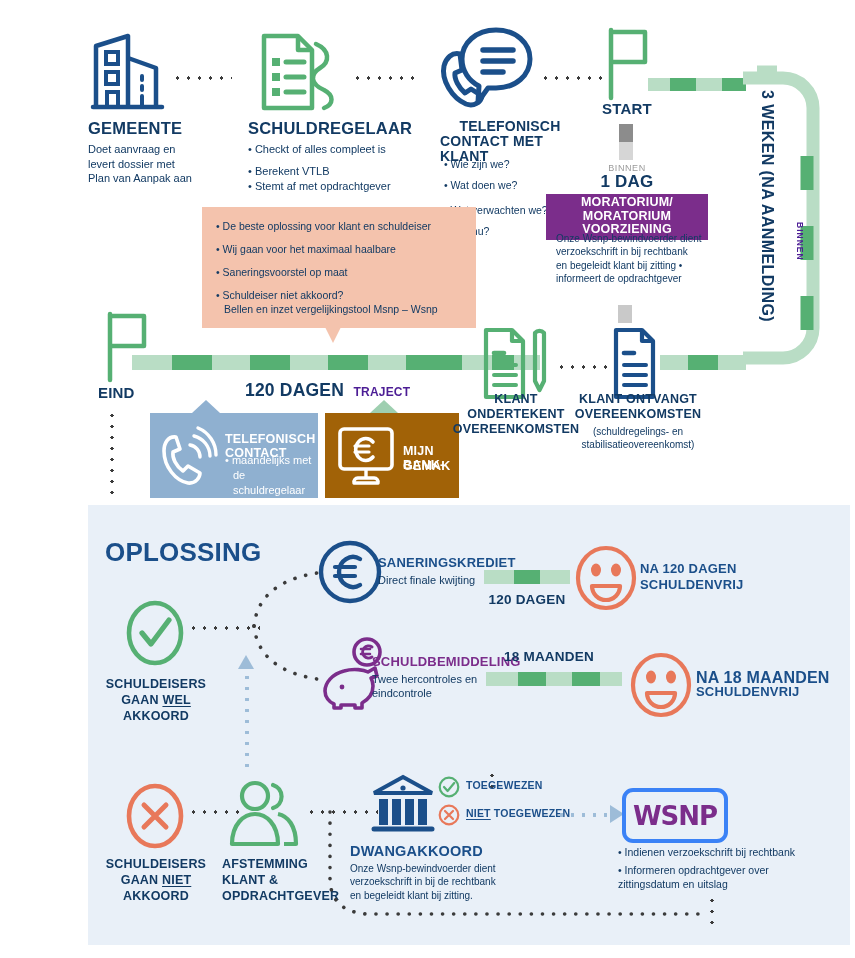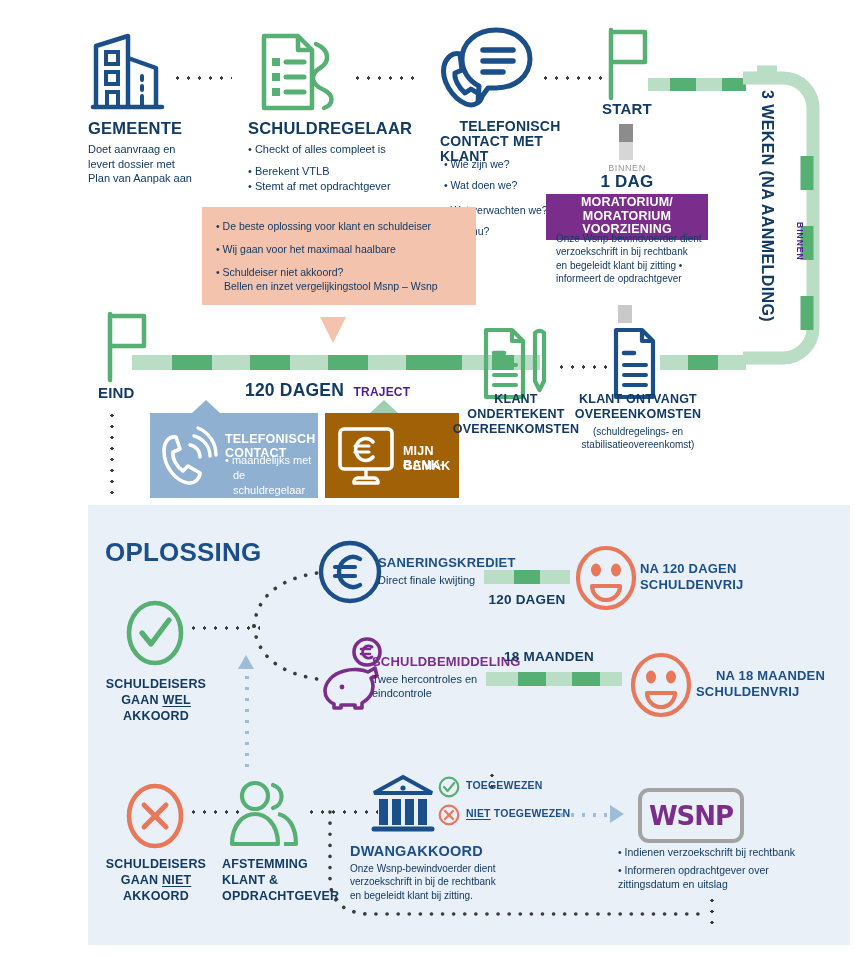--- a/index.html
+++ b/index.html
@@ -127,20 +127,21 @@
     <path d="M66 90 v34 M66 160 v34 M66 230 v34" stroke="#56b073" stroke-width="13"></path>
     <path d="M16 6 h20" stroke="#b9ddc5" stroke-width="13"></path>
   </svg>
 </div>
 <div class="abs vert hd" style="left:759px;top:90px;font-size:16px;letter-spacing:.4px;">3 WEKEN (NA AANMELDING)</div>
 <div class="abs vert green" style="left:795px;top:222px;font-size:8.5px;font-weight:bold;letter-spacing:1px;">BINNEN</div>
 
 <div class="abs" style="left:202px;top:207px;width:248px;background:#f4c3ad;padding:12px 12px 12px 14px;">
   <div class="body-txt" style="font-size:10.5px;margin-bottom:9px;"><span>• </span><span>De beste oplossing voor klant en schuldeiser</span></div>
   <div class="body-txt" style="font-size:10.5px;margin-bottom:9px;"><span>• </span><span>Wij gaan voor het maximaal haalbare</span></div>
+  <div class="body-txt" style="font-size:10.5px;margin-bottom:9px;"><span>• </span><span>Saneringsvoorstel op maat</span></div>
   <div class="body-txt" style="font-size:10.5px;"><span>• </span><span>Schuldeiser niet akkoord?</span></div>
   <div class="body-txt" style="font-size:10.5px;padding-left:8px;">Bellen en inzet vergelijkingstool Msnp – Wsnp</div>
 </div>
 <div class="abs" style="left:320px;top:317px;width:0;height:0;border-left:13px solid transparent;border-right:13px solid transparent;border-top:26px solid #f4c3ad;"></div>
 
 <div class="abs" style="left:106px;top:312px;">
   <svg width="42" height="70" viewBox="0 0 42 70">
     <path d="M4 2 V68" stroke="#56b073" stroke-width="4.5" stroke-linecap="round"></path>
     <path d="M4 4 H38 V34 H4" fill="none" stroke="#56b073" stroke-width="4.5" stroke-linejoin="round"></path>
   </svg>
@@ -307,21 +308,21 @@
     <i class="l" style="width:22px"></i>
 </div>
 <div class="abs" style="left:630px;top:652px;">
   <svg width="62" height="66" viewBox="0 0 62 66">
     <ellipse cx="31" cy="33" rx="28" ry="30" fill="none" stroke="#e8785a" stroke-width="4.2"></ellipse>
     <ellipse cx="21" cy="25" rx="5" ry="6.5" fill="#e8785a"></ellipse>
     <ellipse cx="41" cy="25" rx="5" ry="6.5" fill="#e8785a"></ellipse>
     <path d="M17 41 h28 a14 14 0 0 1 -28 0 z" fill="none" stroke="#e8785a" stroke-width="4.2" stroke-linejoin="round"></path>
   </svg>
 </div>
-<div class="abs hd navy" style="left:696px;top:669px;font-size:13px;margin-left:20px;">NA 18 MAANDEN</div>
+<div class="abs hd navy" style="left:696px;top:669px;font-size:16px;">NA 18 MAANDEN</div>
 <div class="abs hd navy" style="left:696px;top:685px;font-size:13px;">SCHULDENVRIJ</div>
 
 <div class="abs dots-v blue" style="left:245px;top:672px;height:96px;"></div>
 <div class="abs" style="left:238px;top:655px;width:0;height:0;border-left:8px solid transparent;border-right:8px solid transparent;border-bottom:14px solid #9dbcd8;"></div>
 
 <div class="abs" style="left:126px;top:783px;">
   <svg width="58" height="66" viewBox="0 0 58 66">
     <ellipse cx="29" cy="33" rx="26" ry="30" fill="none" stroke="#e8785a" stroke-width="4.6"></ellipse>
     <path d="M18 22 l22 22 M40 22 l-22 22" stroke="#e8785a" stroke-width="5" stroke-linecap="round"></path>
   </svg>
@@ -385,21 +386,21 @@
     <path d="M7 7 l8 8 M15 7 l-8 8" stroke="#e8785a" stroke-width="2.2" stroke-linecap="round"></path>
   </svg>
 </div>
 <div class="abs hd navy" style="left:466px;top:808px;font-size:10.5px;">
   <u>NIET</u><span> TOEGEWEZEN</span>
 </div>
 
 <div class="abs dots-h blue" style="left:556px;top:813px;width:56px;"></div>
 <div class="abs" style="left:610px;top:805px;width:0;height:0;border-top:9px solid transparent;border-bottom:9px solid transparent;border-left:14px solid #9dbcd8;"></div>
 
-<div class="abs" style="left:622px;top:788px;width:98px;height:47px;border:4px solid #a3a3a3;border-radius:11px;display:flex;align-items:center;justify-content:center;margin-left:16px;">
+<div class="abs" style="left:622px;top:788px;width:98px;height:47px;border:4px solid #3b82f6;border-radius:11px;display:flex;align-items:center;justify-content:center;">
   <span class="purple" style="font-size:26px;font-weight:bold;letter-spacing:-1px;font-family:'DejaVu Sans',sans-serif;">WSNP</span>
 </div>
 <div class="abs" style="left:618px;top:845px;width:218px;">
   <div class="body-txt" style="font-size:10.5px;margin-bottom:4px;"><span>• </span><span>Indienen verzoekschrift bij rechtbank</span></div>
   <div class="body-txt" style="font-size:10.5px;white-space:pre-line;padding-left:0;"><span>• </span><span>Informeren opdrachtgever over
 zittingsdatum en uitslag</span></div>
 </div>
 <div class="abs dots-v" style="left:710px;top:895px;height:30px;"></div>
 
 </body></html>

